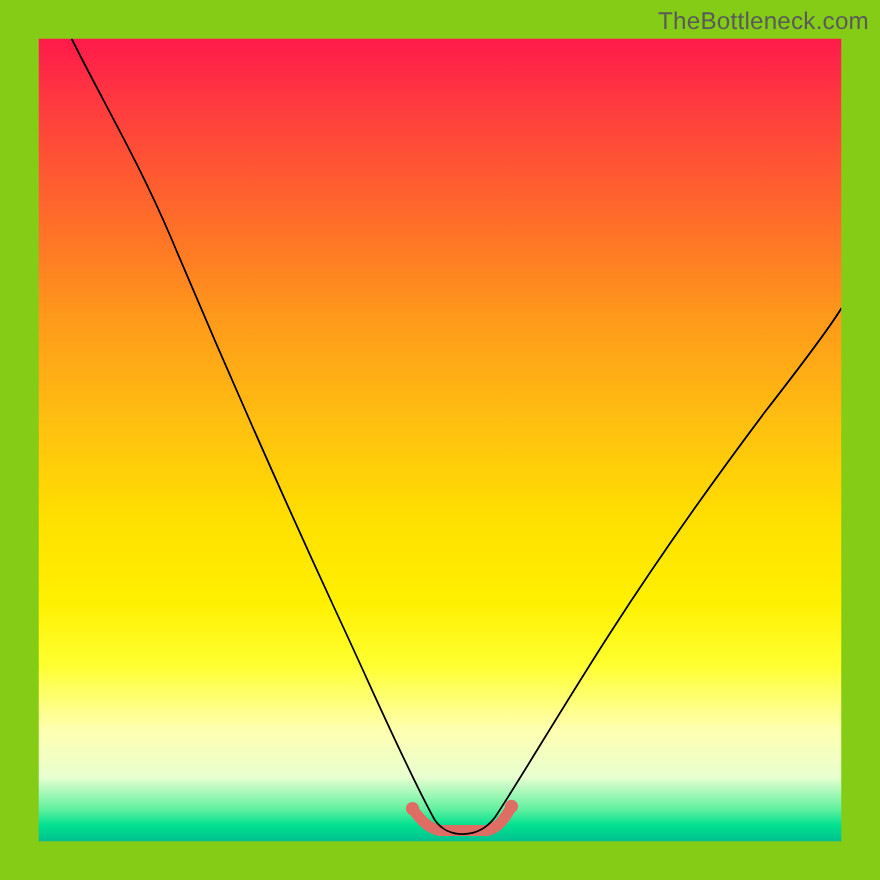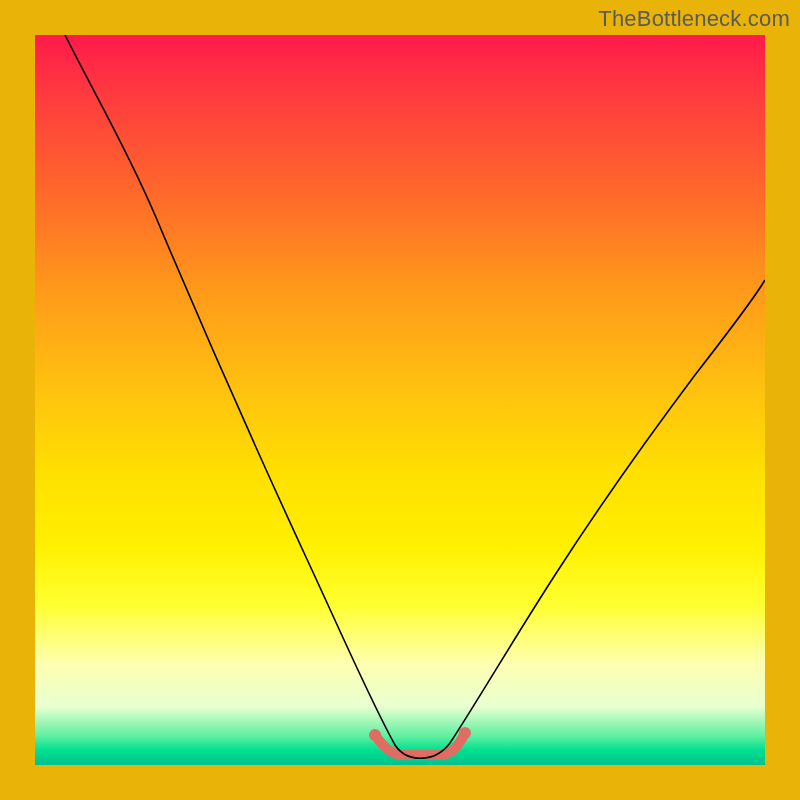--- a/index.html
+++ b/index.html
@@ -8,21 +8,21 @@
     background: #000;
     width: 800px;
     height: 800px;
     overflow: hidden;
     font-family: Arial, sans-serif;
   }
   .frame {
     position: relative;
     width: 800px;
     height: 800px;
-    background: #eab308;
+    background: #84cc16;
   }
   .plot-area {
     position: absolute;
     left: 35px;
     top: 35px;
     width: 730px;
     height: 730px;
     overflow: hidden;
   }
   .gradient-bg {

